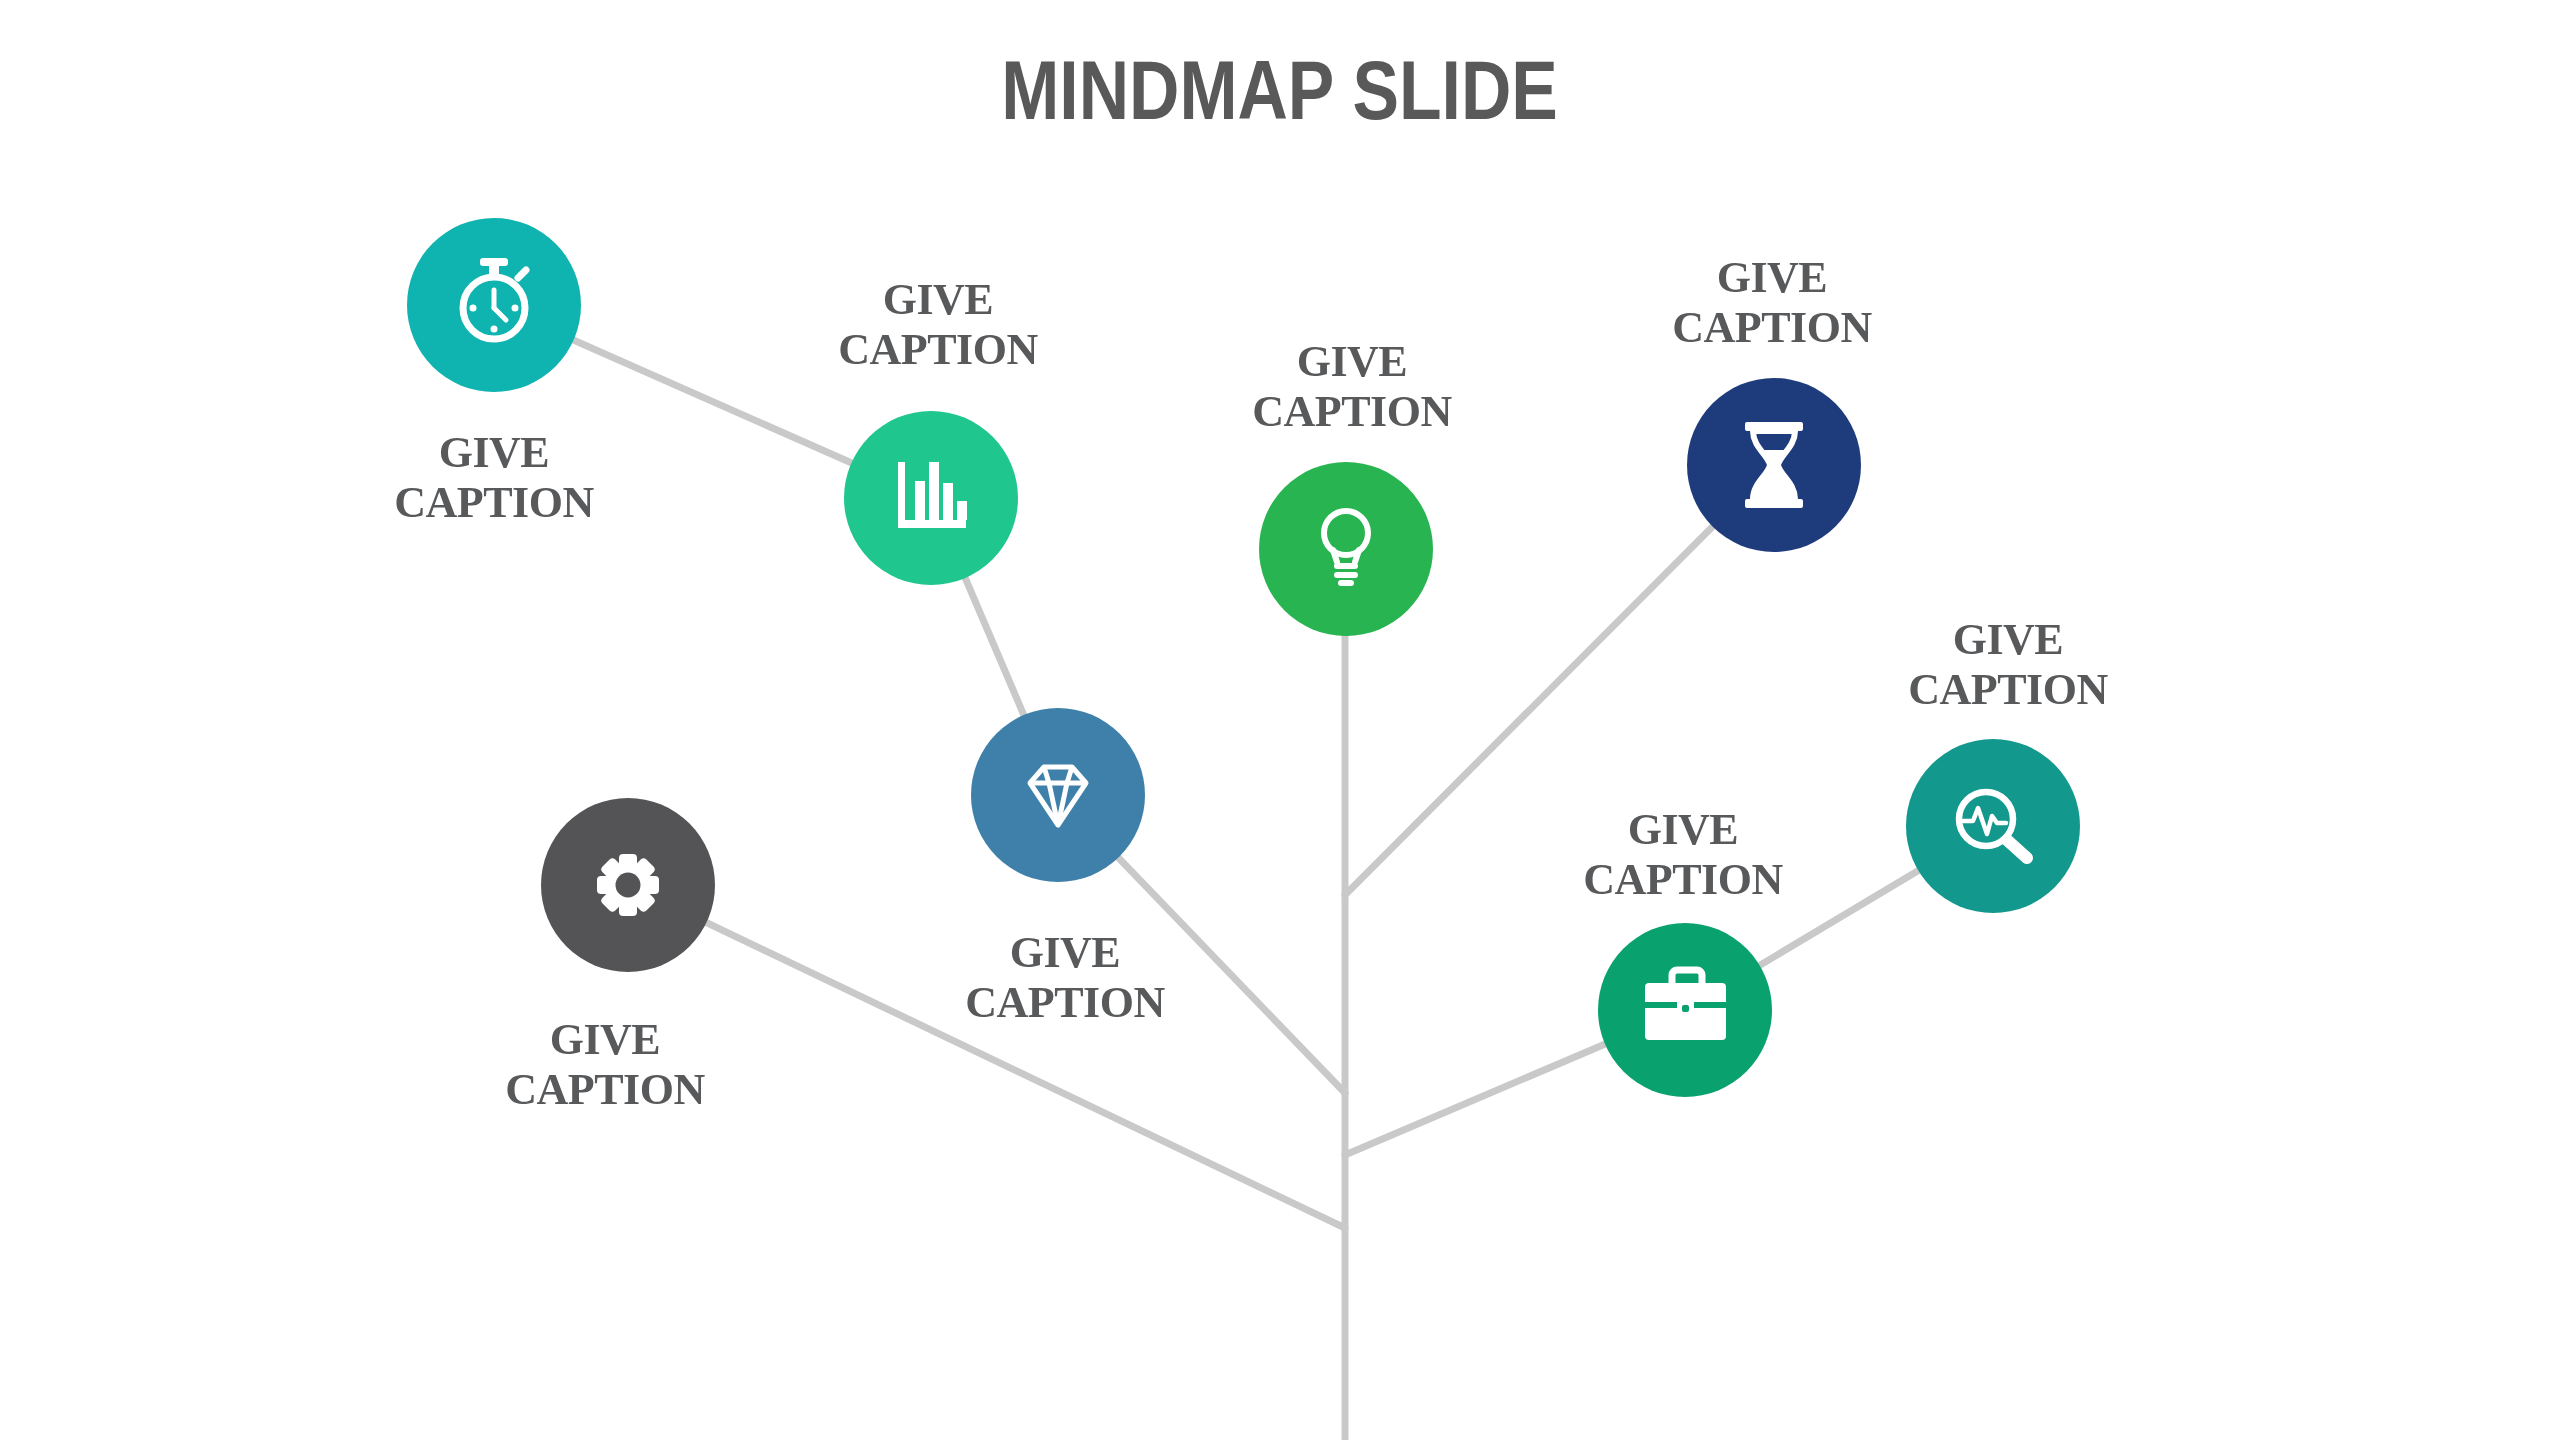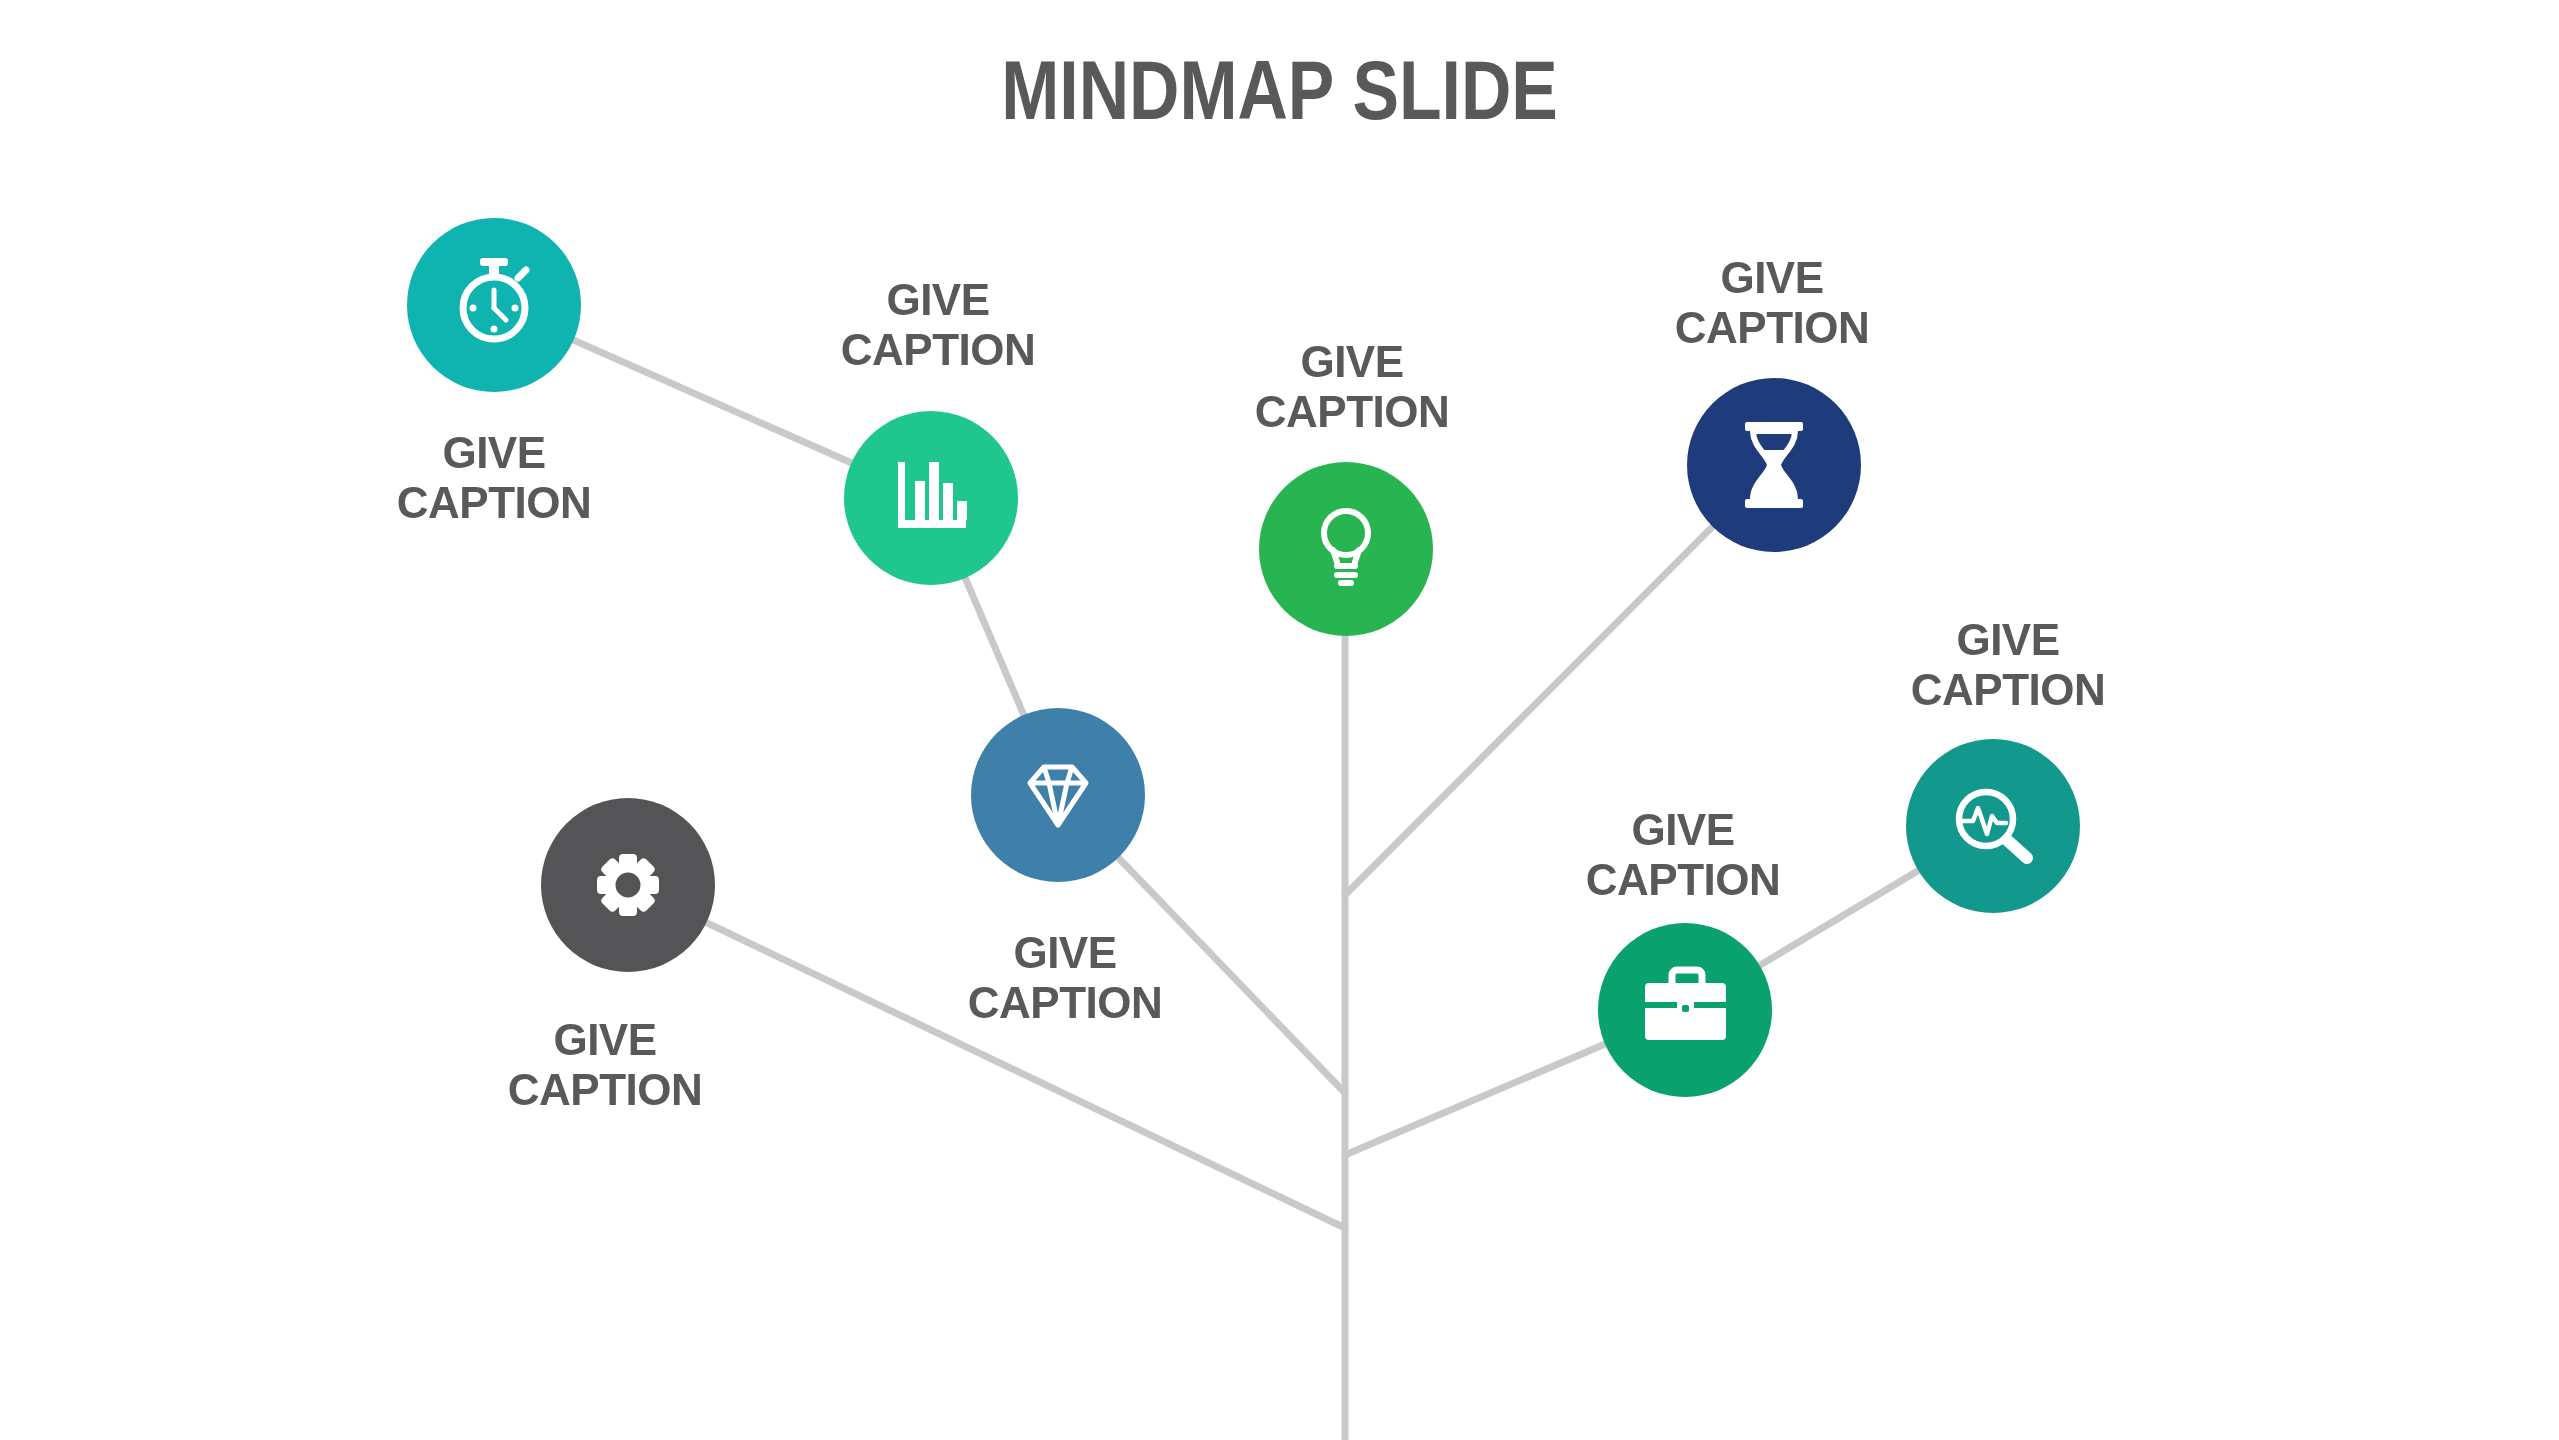--- a/index.html
+++ b/index.html
@@ -38,20 +38,21 @@
   }
   .caption {
     position: absolute;
     width: 340px;
     text-align: center;
     font-size: 44px;
     line-height: 50px;
     font-weight: 700;
     letter-spacing: -0.5px;
     color: #58595b;
+    font-family: Liberation Serif, serif;
   }
 </style>
 </head>
 <body>
 
 <div id="slide">
 
   <svg id="diagram-svg" width="2559" height="1440" viewBox="0 0 2559 1440">
 
     <g fill="none" stroke-width="7" stroke-linecap="round" stroke="#c9c9c9">

